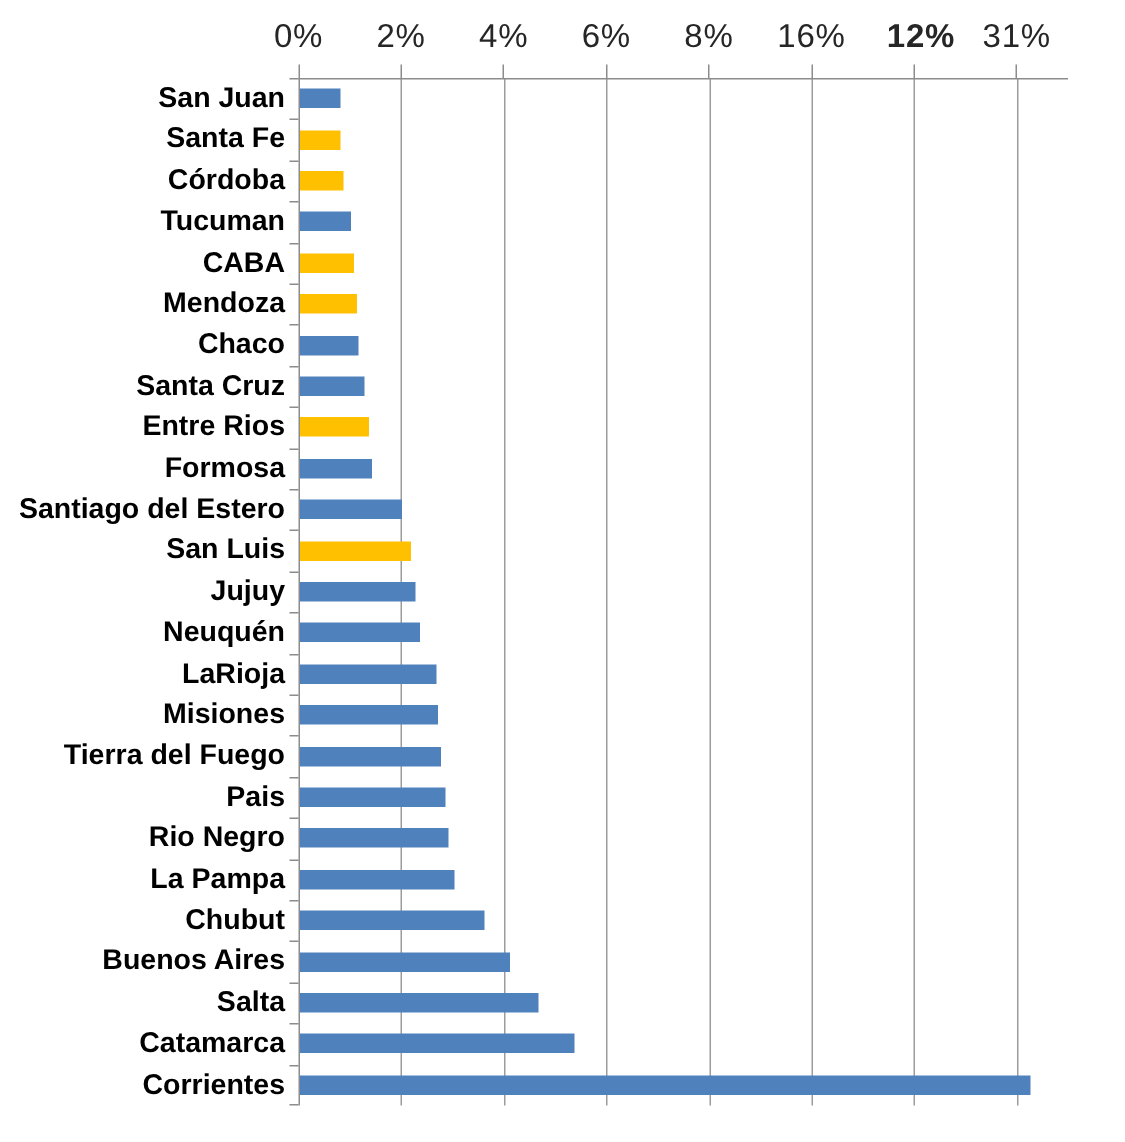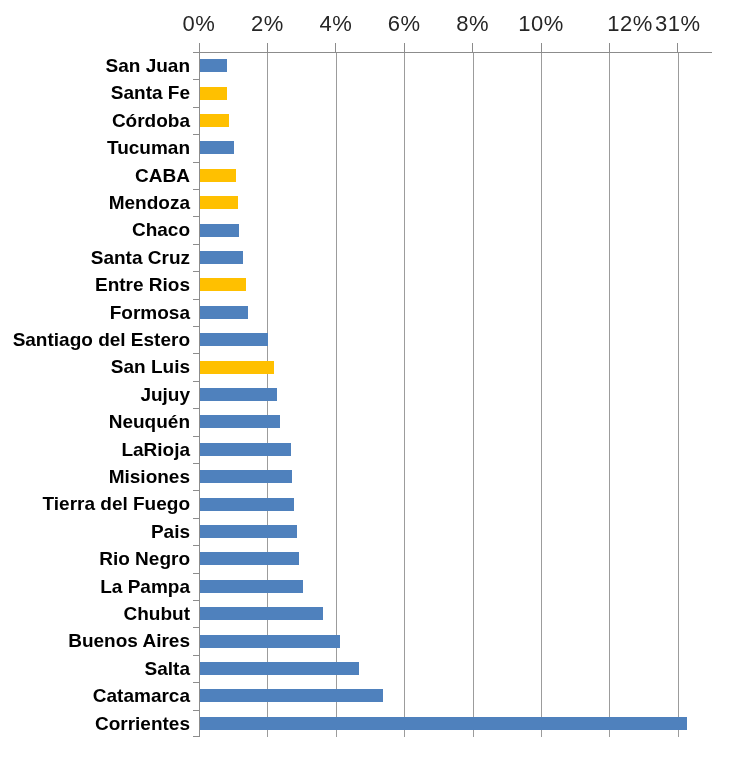--- a/index.html
+++ b/index.html
@@ -194,18 +194,18 @@
         <div class="left-tick" style="top: 630.2px;"></div>
         <div class="left-tick" style="top: 657.6px;"></div>
         <div class="left-tick" style="top: 684px;"></div>
       </div>
     <div id="tick-labels">
         <div class="tick-label" style="left: 0px;">0%</div>
         <div class="tick-label" style="left: 68.4px;">2%</div>
         <div class="tick-label" style="left: 136.8px;">4%</div>
         <div class="tick-label" style="left: 205.2px;">6%</div>
         <div class="tick-label" style="left: 273.6px;">8%</div>
-        <div class="tick-label" style="left: 342px;">10%</div>
-        <div class="tick-label" style="left: 431px;">12%</div>
+        <div class="tick-label" style="left: 342px;">16%</div>
+        <div class="tick-label" style="left: 415px; font-weight: bold;">12%</div>
         <div class="tick-label" style="left: 478.8px;">31%</div>
       </div>
   </div>
 </div>
 
 </body></html>

